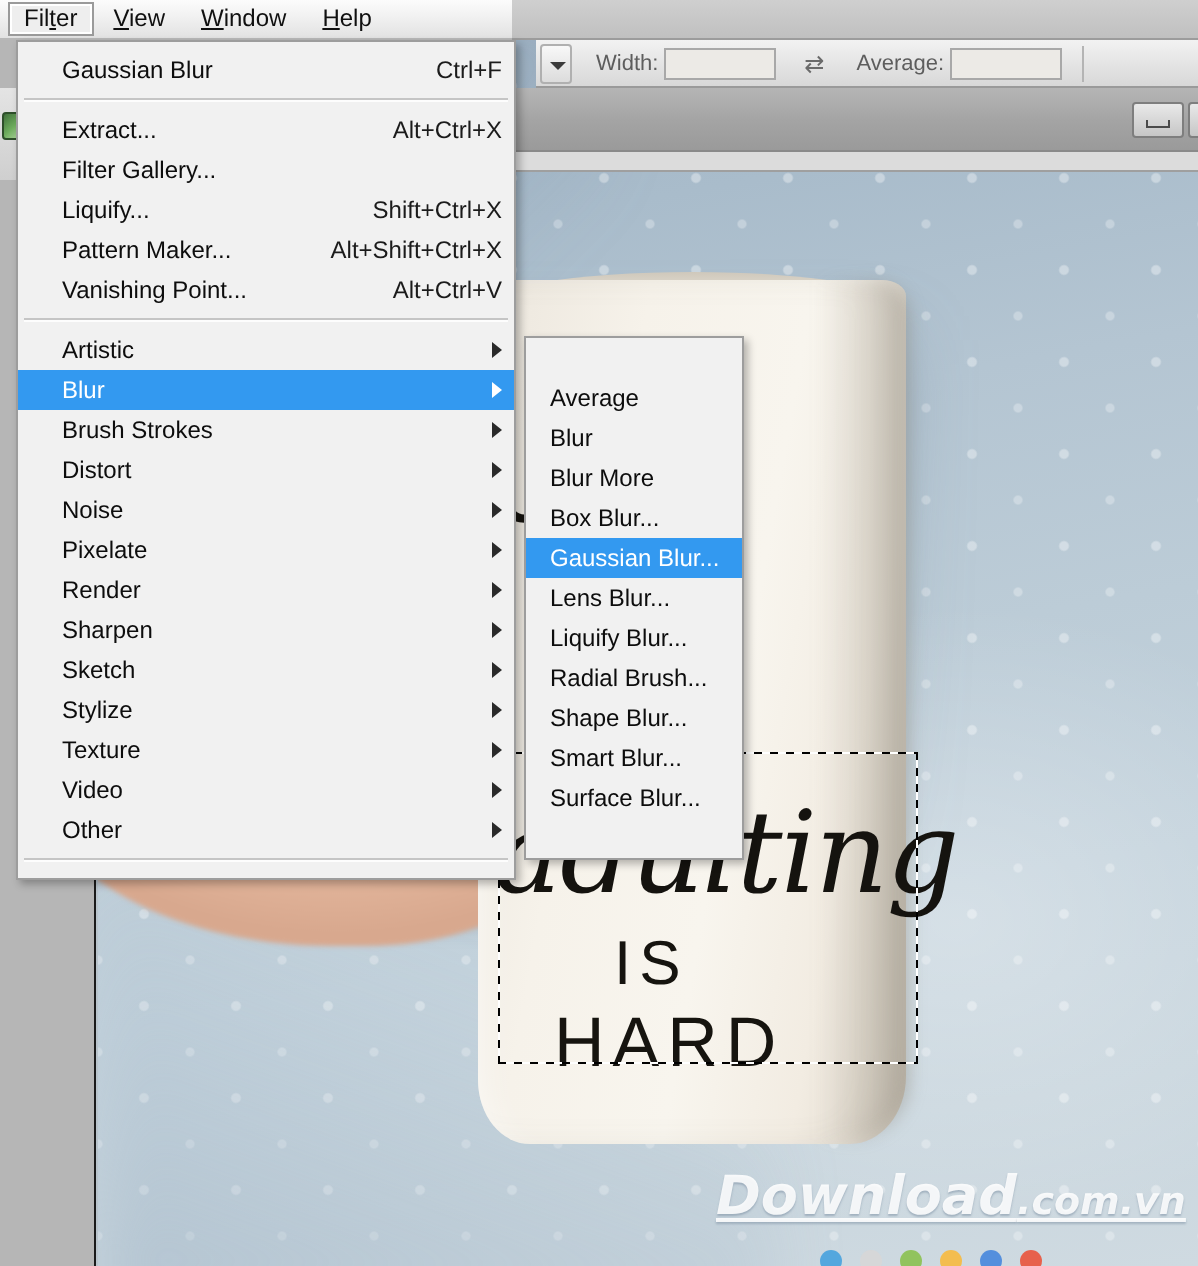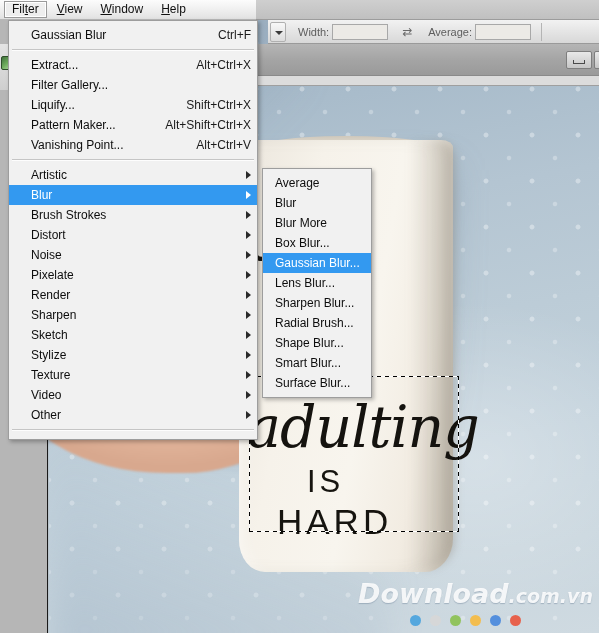--- a/index.html
+++ b/index.html
@@ -375,43 +375,44 @@
 
   
   .submenu-panel {
     position: absolute;
     left: 262px; top: 168px;
     width: 110px;
     background: #f1f1f1;
     border: 1px solid #9d9d9d;
     box-shadow: 2px 2px 4px rgba(0,0,0,0.28);
     box-sizing: border-box;
-    padding: 4px 0;
+    padding: 20px 0;
     font-size: 12px;
     color: #0d0d0d;
   }
   .submenu-panel .menu-row { padding-left: 12px; }
 
   
   .watermark {
     position: absolute;
     left: 358px; top: 578px;
     width: 230px; height: 46px;
     user-select: none;
   }
   .wm-text {
     font-family: "DejaVu Sans", sans-serif;
     font-weight: 700;
     font-style: italic;
     font-size: 27px;
     color: rgba(255,255,255,0.88);
     letter-spacing: 0px;
-    line-height: 32px;
+    line-height: 42px;
     text-shadow: 0 1px 1px rgba(120,140,160,0.5);
     white-space: nowrap;
+    text-decoration: underline;
   }
   .wm-suffix {
     font-size: 19px;
     font-weight: 700;
     font-style: italic;
   }
   .wm-dots {
     display: flex;
     gap: 9px;
     margin-top: 3px;
@@ -595,21 +596,21 @@
       <div class="menu-row">
         <span class="menu-label">Box Blur...</span>
       </div>
       <div class="menu-row hl">
         <span class="menu-label">Gaussian Blur...</span>
       </div>
       <div class="menu-row">
         <span class="menu-label">Lens Blur...</span>
       </div>
       <div class="menu-row">
-        <span class="menu-label">Sharpen Blur...</span>
+        <span class="menu-label">Liquify Blur...</span>
       </div>
       <div class="menu-row">
         <span class="menu-label">Radial Brush...</span>
       </div>
       <div class="menu-row">
         <span class="menu-label">Shape Blur...</span>
       </div>
       <div class="menu-row">
         <span class="menu-label">Smart Blur...</span>
       </div>

